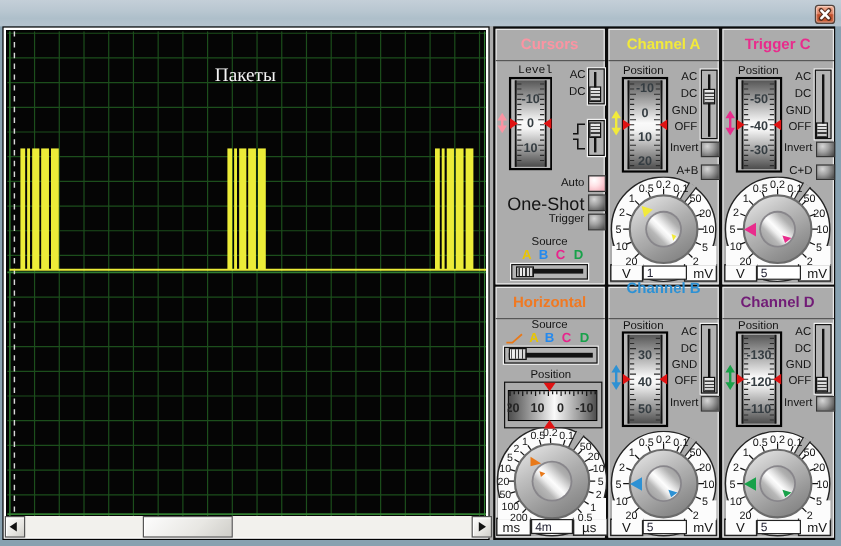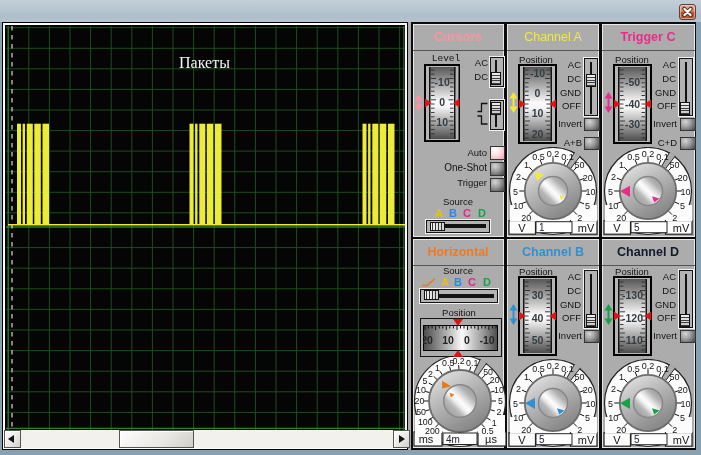--- a/index.html
+++ b/index.html
@@ -117,33 +117,33 @@
 <div style="position:absolute;left:4px;top:5px;width:0;height:0;border-right:6px solid #111;border-top:4.5px solid transparent;border-bottom:4.5px solid transparent"></div>
 <div style="position:absolute;left:389px;top:0px;width:17px;height:18px;background:linear-gradient(135deg,#fdfdfd,#e8e7e3 60%,#cfcec9);border:1px solid #555;box-shadow:inset 1px 1px 0 #fff"></div>
 <div style="position:absolute;left:395px;top:5px;width:0;height:0;border-left:6px solid #111;border-top:4.5px solid transparent;border-bottom:4.5px solid transparent"></div>
 <div style="position:absolute;left:115px;top:0px;width:75px;height:18px;background:linear-gradient(135deg,#fdfdfd,#e8e7e3 60%,#cfcec9);border:1px solid #555;box-shadow:inset 1px 1px 0 #fff"></div>
 </div>
 <div style="position:absolute;left:411px;top:22px;width:285px;height:428px;background:#0a0a0a"></div>
 <div style="position:absolute;left:413px;top:24px;width:91px;height:213px;background:#acacac;border:1px solid #e8e8e8"></div>
     <div style="position:absolute;top:31px;font-size:12.5px;color:#fb93a1;font-family:'Liberation Sans',sans-serif;white-space:nowrap;line-height:1;font-weight:bold;left:458px;transform:translateX(-50%);">Cursors</div>
     <div style="position:absolute;left:413px;top:50px;width:91px;height:1px;background:#555"></div>
 <div style="position:absolute;left:507px;top:24px;width:92px;height:213px;background:#acacac;border:1px solid #e8e8e8"></div>
-    <div style="position:absolute;top:31px;font-size:12.5px;color:#f2ea38;font-family:'Liberation Sans',sans-serif;white-space:nowrap;line-height:1;font-weight:normal;left:553px;transform:translateX(-50%);text-align:right;">Channel A</div>
+    <div style="position:absolute;top:31px;font-size:12.5px;color:#f2ea38;font-family:'Liberation Sans',sans-serif;white-space:nowrap;line-height:1;font-weight:bold;left:553px;transform:translateX(-50%);text-align:right;">Channel A</div>
     <div style="position:absolute;left:507px;top:50px;width:92px;height:1px;background:#555"></div>
 <div style="position:absolute;left:602px;top:24px;width:93px;height:213px;background:#acacac;border:1px solid #e8e8e8"></div>
     <div style="position:absolute;top:31px;font-size:12.5px;color:#e82a8b;font-family:'Liberation Sans',sans-serif;white-space:nowrap;line-height:1;font-weight:bold;left:648px;transform:translateX(-50%);">Trigger C</div>
     <div style="position:absolute;left:602px;top:50px;width:93px;height:1px;background:#555"></div>
 <div style="position:absolute;left:413px;top:239px;width:91px;height:209px;background:#acacac;border:1px solid #e8e8e8"></div>
     <div style="position:absolute;top:246px;font-size:12.5px;color:#f07820;font-family:'Liberation Sans',sans-serif;white-space:nowrap;line-height:1;font-weight:bold;left:458px;transform:translateX(-50%);">Horizontal</div>
     <div style="position:absolute;left:413px;top:265px;width:91px;height:1px;background:#555"></div>
 <div style="position:absolute;left:507px;top:239px;width:92px;height:209px;background:#acacac;border:1px solid #e8e8e8"></div>
-    <div style="position:absolute;top:246px;font-size:12.5px;color:#2b90d4;font-family:'Liberation Sans',sans-serif;white-space:nowrap;line-height:1;font-weight:bold;left:553px;transform:translateX(-50%);">Channel B</div>
+    <div style="position:absolute;top:234px;font-size:12.5px;color:#2b90d4;font-family:'Liberation Sans',sans-serif;white-space:nowrap;line-height:1;font-weight:bold;left:553px;transform:translateX(-50%);">Channel B</div>
     <div style="position:absolute;left:507px;top:265px;width:92px;height:1px;background:#555"></div>
 <div style="position:absolute;left:602px;top:239px;width:93px;height:209px;background:#acacac;border:1px solid #e8e8e8"></div>
-    <div style="position:absolute;top:246px;font-size:12.5px;color:#0f172a;font-family:'Liberation Sans',sans-serif;white-space:nowrap;line-height:1;font-weight:bold;left:648px;transform:translateX(-50%);">Channel D</div>
+    <div style="position:absolute;top:246px;font-size:12.5px;color:#701a75;font-family:'Liberation Sans',sans-serif;white-space:nowrap;line-height:1;font-weight:bold;left:648px;transform:translateX(-50%);">Channel D</div>
     <div style="position:absolute;left:602px;top:265px;width:93px;height:1px;background:#555"></div>
 <div style="position:absolute;top:54px;font-size:9.5px;color:#111;font-family:Liberation Mono, monospace;white-space:nowrap;line-height:1;left:446px;transform:translateX(-50%);">Level</div>
 <svg style="position:absolute;left:424px;top:64px" width="36" height="78" viewBox="0 0 36 78">
       <rect x="1" y="1" width="34.5" height="76" fill="#b6b6b6" stroke="#000" stroke-width="2"></rect>
       <rect x="5" y="3" width="26.5" height="72" fill="url(#vmet)"></rect>
       <rect x="5" y="3" width="1.5" height="72" fill="#111"></rect>
       <rect x="30.0" y="3" width="1.5" height="72" fill="#111"></rect>
       <line x1="7" y1="6.0" x2="10.5" y2="6.0" stroke="#2a2a2a" stroke-width="0.9"></line>
       <line x1="29.5" y1="6.0" x2="26.0" y2="6.0" stroke="#2a2a2a" stroke-width="0.9"></line>
       <line x1="7" y1="10.2" x2="10.5" y2="10.2" stroke="#2a2a2a" stroke-width="0.9"></line>
@@ -198,21 +198,21 @@
       <path d="M0.5 9.5 L4.5 9.5 L4.5 1.5 L10.5 1.5" fill="none" stroke="#111" stroke-width="1.3"></path>
       <path d="M0.5 14 L4.5 14 L4.5 22 L10.5 22" fill="none" stroke="#111" stroke-width="1.3"></path>
     </svg>
 <div style="position:absolute;left:490px;top:100px;width:14px;height:30px;background:#b4b4b4;border:1px solid #111;box-shadow:0 0 0 1px #f2f2f2"></div>
     <div style="position:absolute;left:495px;top:103px;width:2px;height:24px;background:#111"></div>
     <div style="position:absolute;left:491px;top:102px;width:10px;height:13px;background:linear-gradient(180deg,#ededed,#c6c6c6);border:1px solid #111">
       <div style="margin-top:1.5px;height:10px;background:repeating-linear-gradient(180deg,#3c3c3c 0,#3c3c3c 1px,transparent 1px,transparent 2.7px)"></div>
     </div>
 <div style="position:absolute;top:148px;font-size:9.5px;color:#111;font-family:'Liberation Sans',sans-serif;white-space:nowrap;line-height:1;left:487px;transform:translateX(-100%);">Auto</div>
 <div style="position:absolute;left:490px;top:146px;width:15px;height:14px;background:radial-gradient(circle at 32% 26%,#ffffff 0%,#ffe2e6 40%,#f5b2bd 85%,#eea2af 100%);border:1px solid #333"></div>
-<div style="position:absolute;top:163px;font-size:10px;color:#111;font-family:'Liberation Sans',sans-serif;white-space:nowrap;line-height:1;left:487px;transform:translateX(-100%);">One-Shot</div>
+<div style="position:absolute;top:163px;font-size:15px;color:#111;font-family:'Liberation Sans',sans-serif;white-space:nowrap;line-height:1;left:487px;transform:translateX(-100%);">One-Shot</div>
 <div style="position:absolute;left:490px;top:162px;width:15px;height:14px;background:radial-gradient(circle at 32% 26%,#d6d6d6 0%,#a0a0a0 40%,#585858 85%,#404040 100%);border:1px solid #333"></div>
 <div style="position:absolute;top:178px;font-size:9.5px;color:#111;font-family:'Liberation Sans',sans-serif;white-space:nowrap;line-height:1;left:487px;transform:translateX(-100%);">Trigger</div>
 <div style="position:absolute;left:490px;top:178px;width:15px;height:14px;background:radial-gradient(circle at 32% 26%,#d6d6d6 0%,#a0a0a0 40%,#585858 85%,#404040 100%);border:1px solid #333"></div>
 <div style="position:absolute;top:197px;font-size:9.5px;color:#111;font-family:'Liberation Sans',sans-serif;white-space:nowrap;line-height:1;left:458px;transform:translateX(-50%);">Source</div>
 <div style="position:absolute;top:208px;font-size:11px;color:#e8c500;font-family:'Liberation Sans',sans-serif;white-space:nowrap;line-height:1;font-weight:bold;left:439px;transform:translateX(-50%);">A</div>
 <div style="position:absolute;top:208px;font-size:11px;color:#2288ee;font-family:'Liberation Sans',sans-serif;white-space:nowrap;line-height:1;font-weight:bold;left:453px;transform:translateX(-50%);">B</div>
 <div style="position:absolute;top:208px;font-size:11px;color:#e8218b;font-family:'Liberation Sans',sans-serif;white-space:nowrap;line-height:1;font-weight:bold;left:467px;transform:translateX(-50%);">C</div>
 <div style="position:absolute;top:208px;font-size:11px;color:#16a048;font-family:'Liberation Sans',sans-serif;white-space:nowrap;line-height:1;font-weight:bold;left:482px;transform:translateX(-50%);">D</div>
 <div style="position:absolute;left:426px;top:220px;width:64px;height:13px;background:#b4b4b4;border:1px solid #111;box-shadow:0 0 0 1px #f2f2f2"></div>
     <div style="position:absolute;left:430px;top:224px;width:56px;height:3.5px;background:#111"></div>

